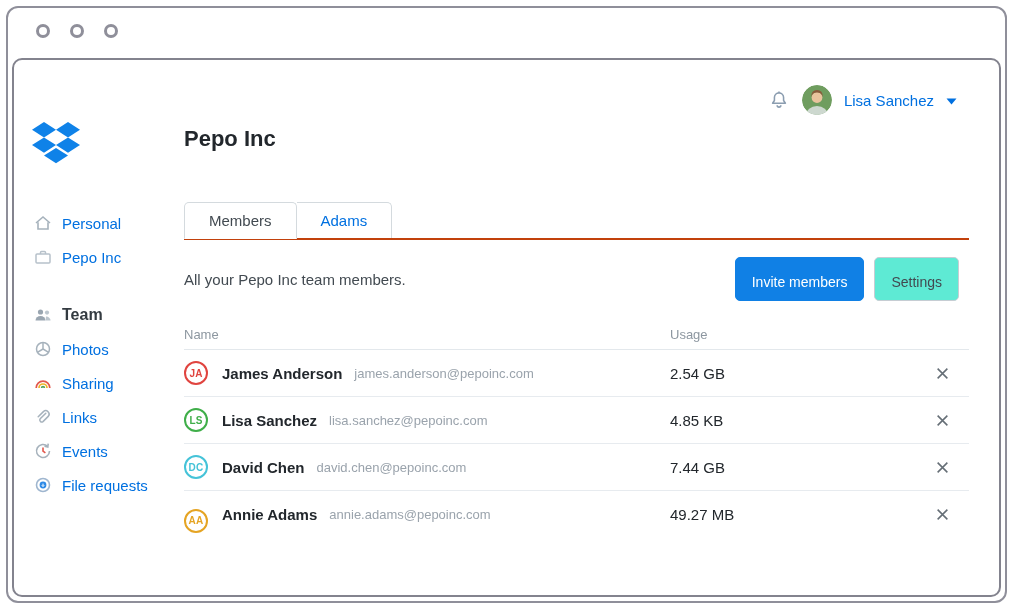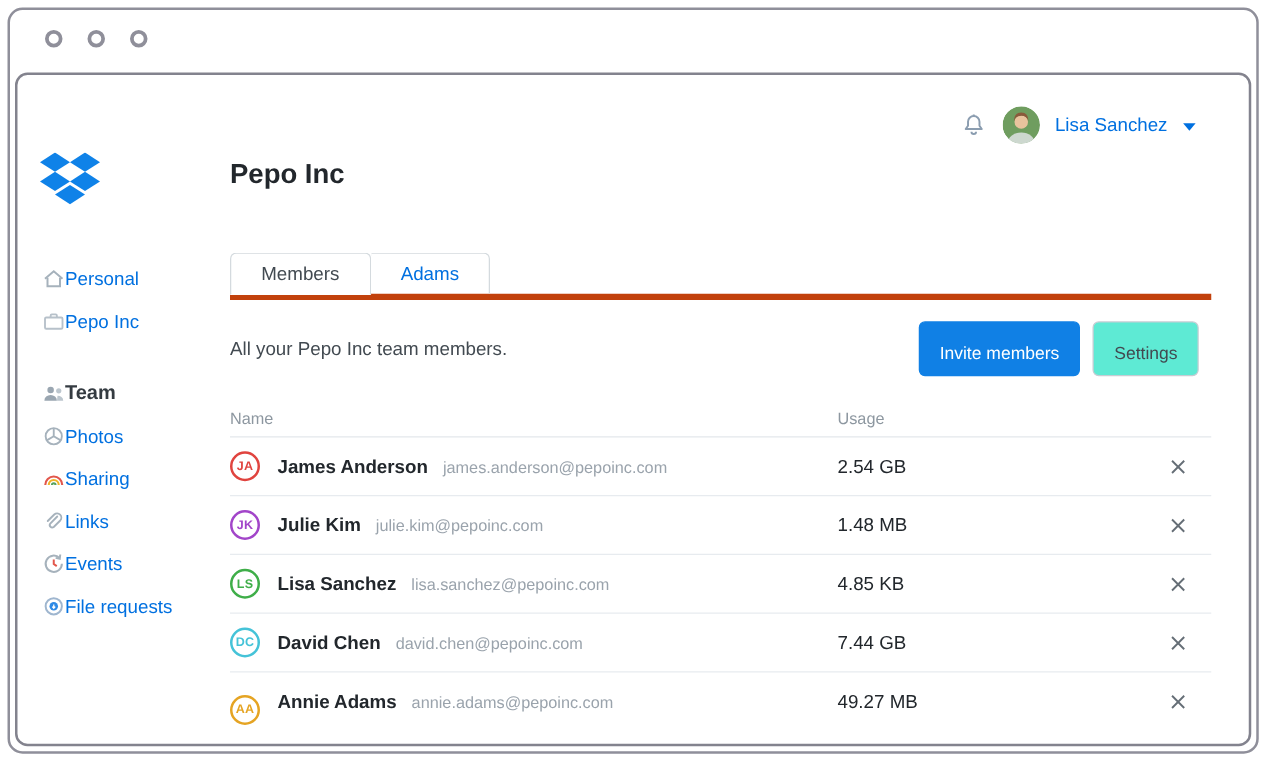--- a/index.html
+++ b/index.html
@@ -30,26 +30,26 @@
   .uavatar { width:30px; height:30px; border-radius:50%; overflow:hidden; display:inline-flex; flex:none; }
   .uname { color:#0070e0; font-size:15px; }
   .chev { display:inline-flex; margin-top:2px; }
 
   
   .logo { position:absolute; left:18px; top:62px; }
   .title { position:absolute; left:170px; top:66px; margin:0; font-size:22px; font-weight:700; color:#22272c; }
 
   
   .sidebar { position:absolute; left:20px; top:146px; width:150px; }
-  .nav-item { display:flex; align-items:center; height:34px; color:#0070e0; font-size:15px; cursor:pointer; }
+  .nav-item { display:flex; align-items:center; gap:10px; height:34px; color:#0070e0; font-size:15px; cursor:pointer; }
   .nav-item.team { color:#343b41; font-weight:700; font-size:16px; margin-top:24px; }
   .nav-icon { width:18px; height:18px; display:inline-flex; flex:none; }
 
   
-  .tabs { position:absolute; left:170px; right:30px; top:142px; height:38px; display:flex; border-bottom:5px solid #c2410c; }
+  .tabs { position:absolute; left:170px; right:30px; top:142px; height:38px; display:flex; border-bottom:2px solid #c2410c; }
   .tab { display:flex; align-items:center; padding:0 24px; font-size:15px; cursor:pointer; }
   .tab-members {
     border:1px solid #d4dade; border-bottom:1px solid #fff; margin-bottom:-1px;
     border-radius:5px 5px 0 0; color:#424a51; background:#fff;
   }
   .tab-groups { border-top:1px solid #d4dade; border-right:1px solid #d4dade; border-radius:0 5px 0 0; color:#0070e0; }
 
   
   .toolbar { position:absolute; left:170px; right:40px; top:202px; height:34px; display:flex; align-items:center; justify-content:space-between; }
   .desc { font-size:15px; color:#424a51; }
@@ -239,33 +239,20 @@
           <span class="memail">james.anderson@pepoinc.com</span>
         </span>
         <span class="musage">2.54 GB</span>
         <span class="close">
           <svg width="13" height="13" viewBox="0 0 12 12">
               <path d="M1.5 1.5 L10.5 10.5 M10.5 1.5 L1.5 10.5" stroke="#656e76" stroke-width="1.4"></path>
             </svg>
         </span>
       </div>
 
-      <div class="trow">
-        <span class="namecell">
-          <span class="avatar" style="color: rgb(162, 69, 201);">JK</span>
-          <span class="mname">Julie Kim</span>
-          <span class="memail">julie.kim@pepoinc.com</span>
-        </span>
-        <span class="musage">1.48 MB</span>
-        <span class="close">
-          <svg width="13" height="13" viewBox="0 0 12 12">
-              <path d="M1.5 1.5 L10.5 10.5 M10.5 1.5 L1.5 10.5" stroke="#656e76" stroke-width="1.4"></path>
-            </svg>
-        </span>
-      </div>
 
       <div class="trow">
         <span class="namecell">
           <span class="avatar" style="color: rgb(63, 174, 73);">LS</span>
           <span class="mname">Lisa Sanchez</span>
           <span class="memail">lisa.sanchez@pepoinc.com</span>
         </span>
         <span class="musage">4.85 KB</span>
         <span class="close">
           <svg width="13" height="13" viewBox="0 0 12 12">

